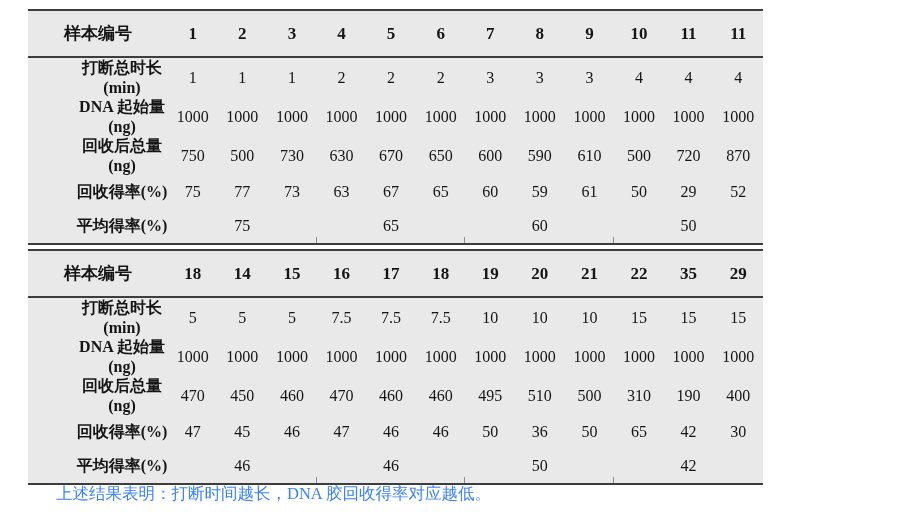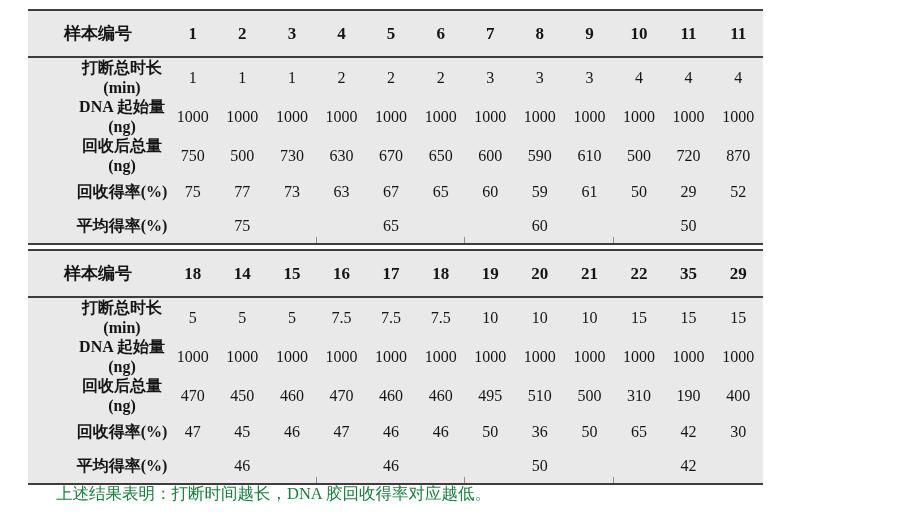--- a/index.html
+++ b/index.html
@@ -28,21 +28,21 @@
   }
   .doc-table tbody td{height:34px;}
   .doc-table td.row-label{font-weight:bold;font-size:16px;padding-left:48px;}
   
   .doc-table td.avg-sep::before{
     content:'';position:absolute;left:-1px;bottom:0;
     width:1px;height:6px;background:#8c8c8c;
   }
   .note{
     position:absolute;left:56px;top:483px;
-    font-size:16.5px;color:#15803d;white-space:nowrap;
+    font-size:16.5px;color:#3b82f6;white-space:nowrap;
   }
 </style>
 </head>
 <body>
 
 <div>
   <table class="doc-table t1">
       <colgroup>
         <col style="width: 140px;">
         <col>

